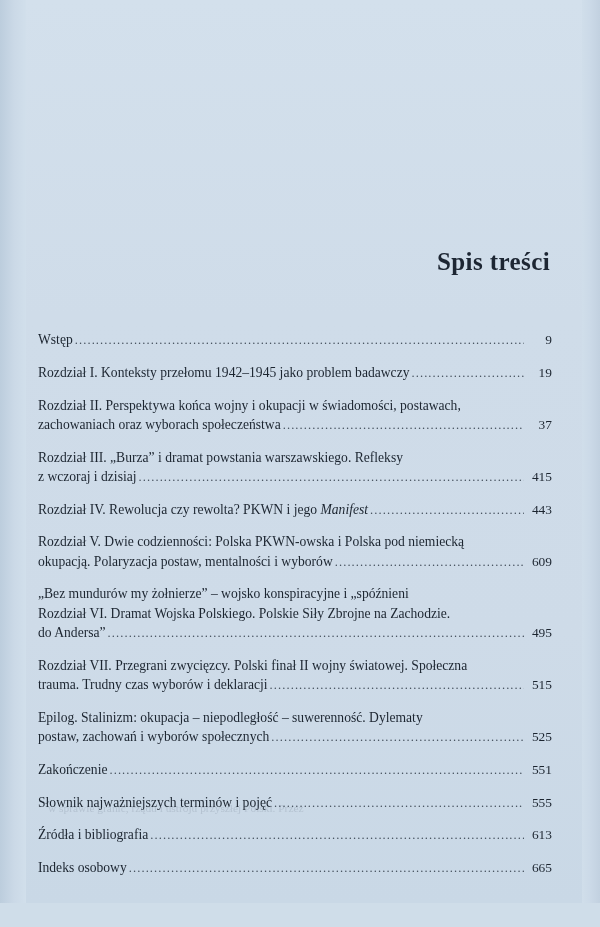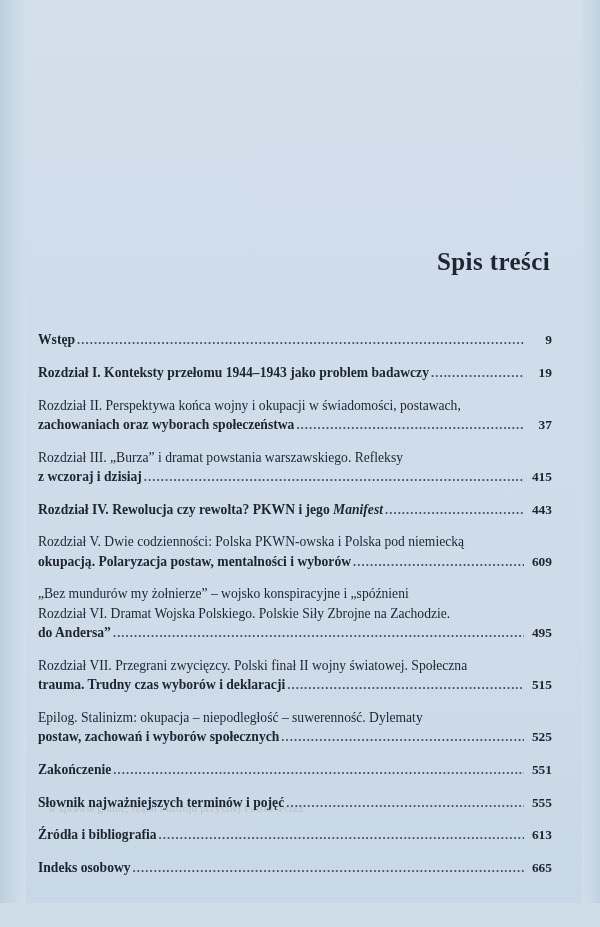--- a/index.html
+++ b/index.html
@@ -67,21 +67,20 @@
   }
   .line {
     display: block;
     position: relative;
   }
   
   .lastline {
     display: flex;
     align-items: baseline;
     width: 100%;
-    font-weight: bold;
   }
   .lastline .txt {
     white-space: pre;
   }
   .leader {
     flex: 1 1 auto;
     overflow: hidden;
     white-space: nowrap;
     margin: 0 2px 0 2px;
     color: #46515e;
@@ -129,21 +128,21 @@
           <span class="txt">Wstęp</span>
           <span class="leader">...........................................................................................................................</span>
           <span class="pg">9</span>
         </span>
       </span>
     </div>
 
     <div class="entry">
       <span class="lines">
         <span class="line lastline">
-          <span class="txt">Rozdział I. Konteksty przełomu 1944–1943 jako problem badawczy</span>
+          <span class="txt">Rozdział I. Konteksty przełomu 1942–1945 jako problem badawczy</span>
           <span class="leader">...........................................................................................................................</span>
           <span class="pg">19</span>
         </span>
       </span>
     </div>
 
     <div class="entry">
       <span class="lines">
         <span class="line">Rozdział II. Perspektywa końca wojny i okupacji w świadomości, postawach,</span>
         <span class="line lastline">

